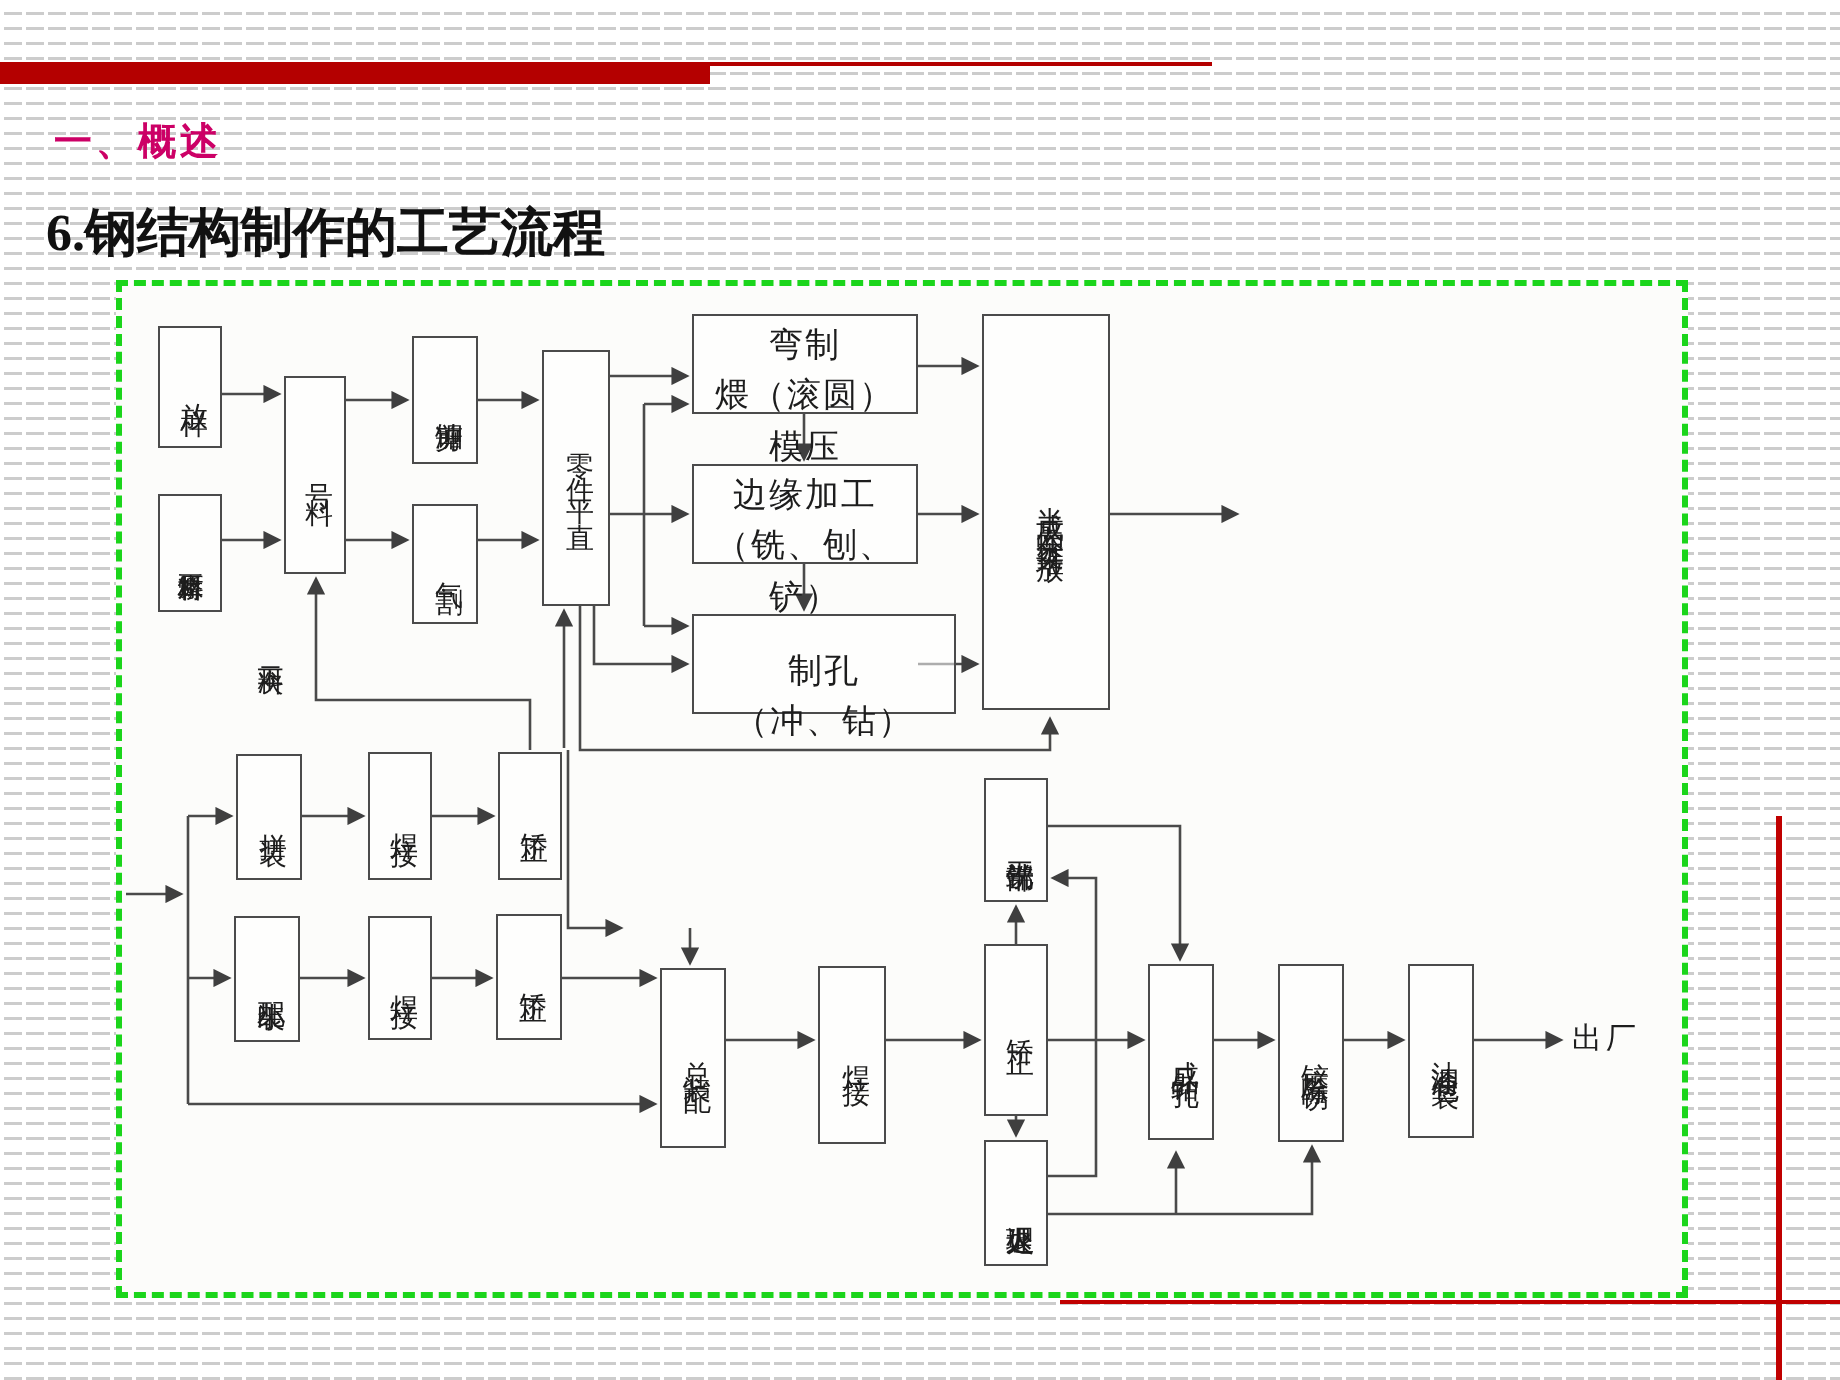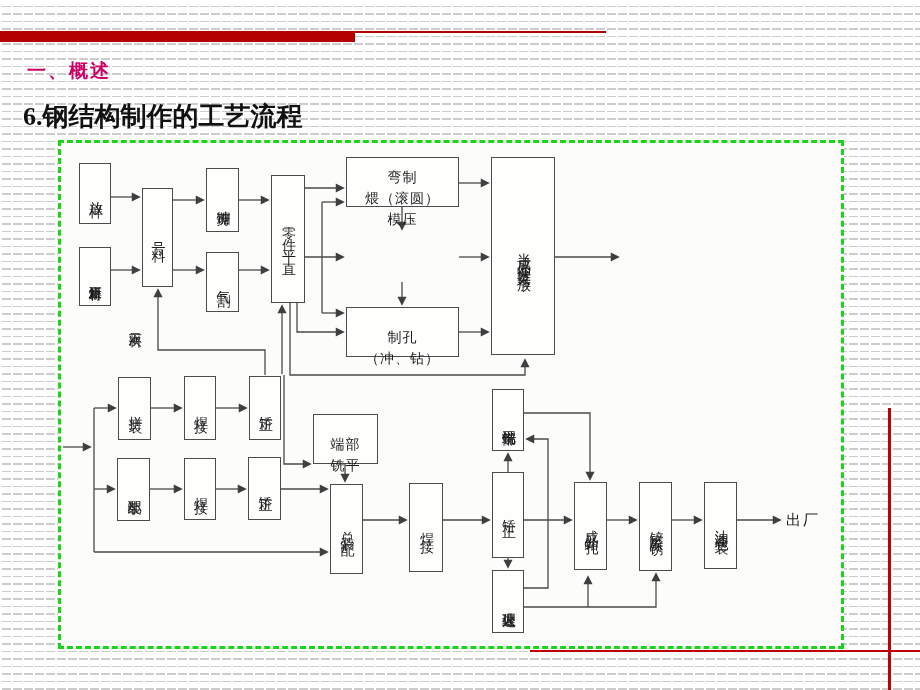--- a/index.html
+++ b/index.html
@@ -22,21 +22,21 @@
     background:#fcfcfa;border:3px dashed #1bd51b;
   }
   .edges{position:absolute;left:0;top:0;width:920px;height:690px;pointer-events:none;}
   .n{
     position:absolute;border:1.5px solid #4b4b4b;background:rgba(255,255,255,.55);
     display:flex;align-items:center;justify-content:center;
     color:#1d1d1d;font-size:14px;box-sizing:border-box;
   }
   .n span{white-space:pre-line;text-align:center;line-height:1.35;}
   .v span{writing-mode:vertical-lr;max-height:100%;}
-  .h span{letter-spacing:1px;line-height:1.5;font-size:14px;margin-top:32px;}
+  .h span{letter-spacing:1px;line-height:1.5;font-size:17px;margin-top:32px;}
   .ls-1 span{letter-spacing:.25em;}
   .ls-2 span{letter-spacing:.5em;}
   .ls-3 span{letter-spacing:.85em;}
   .flabel{position:absolute;color:#1d1d1d;display:flex;align-items:center;justify-content:center;}
   .flabel span{writing-mode:vertical-lr;line-height:1.2;}
   .exit-label{font-size:15px;letter-spacing:2px;justify-content:center;}
   .exit-label span{writing-mode:horizontal-tb;}
 </style>
 </head>
 <body>
@@ -124,39 +124,39 @@
       <span>气割</span>
     </div>
   <div class="n v ls-3" style="left:271px;top:175px;width:34px;height:128px;">
       <span>零件平直</span>
     </div>
   <div class="n h" style="left:346px;top:157px;width:113px;height:50px;">
       <span>弯制
 煨（滚圆）
 模压</span>
     </div>
-  <div class="n h" style="left:346px;top:307px;width:113px;height:50px;">
+  <div class="n h" style="left:346px;top:232px;width:113px;height:50px;">
+      <span>边缘加工
+（铣、刨、铲）</span>
+    </div>
+  <div class="n h" style="left:346px;top:307px;width:132px;height:50px;">
       <span>制孔
 （冲、钻）</span>
     </div>
   <div class="n v ls-1" style="left:491px;top:157px;width:64px;height:198px;">
       <span>半成品库分类堆放</span>
     </div>
   <div class="n v ls-1" style="left:118px;top:377px;width:33px;height:63px;">
       <span>拼装</span>
     </div>
   <div class="n v ls-1" style="left:184px;top:376px;width:32px;height:64px;">
       <span>焊接</span>
     </div>
   <div class="n v ls-1" style="left:249px;top:376px;width:32px;height:64px;">
       <span>矫正</span>
-    </div>
-  <div class="n h" style="left:313px;top:414px;width:65px;height:50px;">
-      <span>端部
-铣平</span>
     </div>
   <div class="n v" style="left:117px;top:458px;width:33px;height:63px;">
       <span>小装配</span>
     </div>
   <div class="n v ls-1" style="left:184px;top:458px;width:32px;height:62px;">
       <span>焊接</span>
     </div>
   <div class="n v ls-1" style="left:248px;top:457px;width:33px;height:63px;">
       <span>矫正</span>
     </div>

